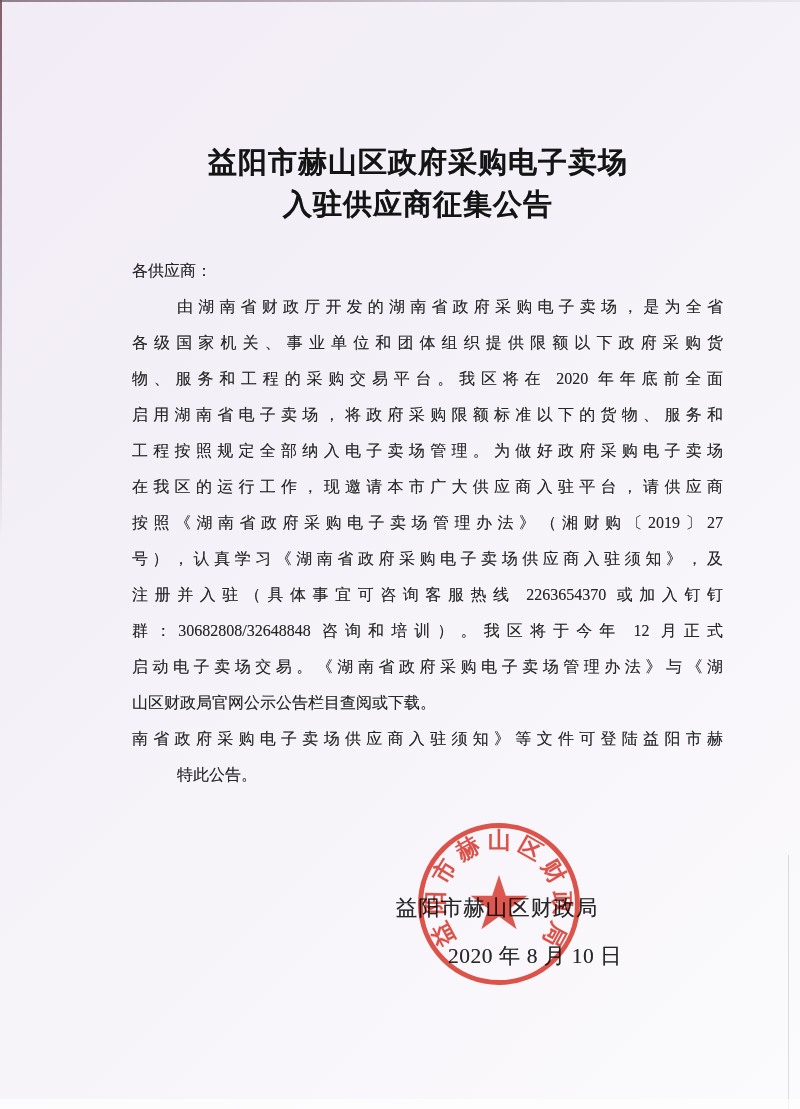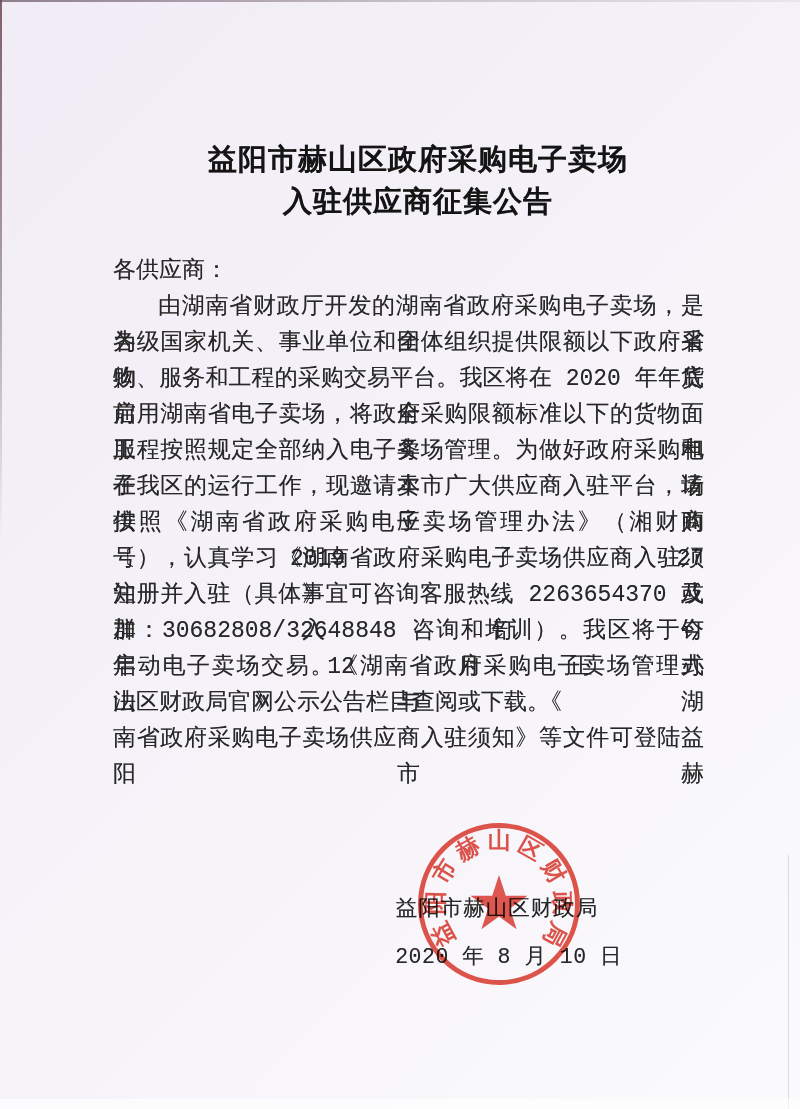--- a/index.html
+++ b/index.html
@@ -1,33 +1,33 @@
 <!DOCTYPE html>
 <html><head>
 <meta charset="utf-8">
 <style>
   html,body{margin:0;padding:0;background:#e8e8ea;}
   .page{
     position:relative;width:800px;height:1109px;margin:0 auto;overflow:hidden;
     background:linear-gradient(135deg,#f1ecf5 0%,#f4f0f8 35%,#f8f6fa 70%,#fbfafc 100%);
-    font-family:Liberation Mono, monospace;color:#252525;
+    font-family:Liberation Serif, serif;color:#252525;
   }
   
   .edge-left{position:absolute;left:0;top:0;width:2px;height:540px;
     background:linear-gradient(rgba(110,70,80,.85),rgba(105,90,105,.5) 55%,rgba(120,110,125,0));}
   .edge-top{position:absolute;left:0;top:0;width:800px;height:2px;
     background:linear-gradient(90deg,rgba(100,80,95,.7),rgba(130,120,135,.35) 55%,rgba(150,140,155,.12));}
   .edge-right{position:absolute;left:788px;top:855px;width:1px;height:254px;background:rgba(152,145,162,.30);}
   .bottom-strip{position:absolute;left:0;bottom:0;width:800px;height:10px;background:rgba(255,255,255,.65);}
 
   .title{position:absolute;top:141px;left:18px;width:800px;text-align:center;
     font-size:29px;font-weight:bold;color:#141414;line-height:42px;letter-spacing:1px;
     text-shadow:0 0 .6px rgba(0,0,0,.45);}
-  .doc-body{position:absolute;top:253px;left:113px;width:591px;
-    font-size:23px;line-height:36px;color:#272727;text-shadow:0 0 .5px rgba(20,20,20,.4);}
+  .doc-body{position:absolute;top:253px;left:132px;width:591px;
+    font-size:16px;line-height:36px;color:#272727;text-shadow:0 0 .5px rgba(20,20,20,.4);}
   .doc-body .line{height:36px;overflow:visible;}
   .doc-body .line.justify{text-align:justify;text-align-last:justify;}
   .doc-body .line.indent{text-indent:45px;}
 
   .sig{position:absolute;top:893px;left:372px;width:250px;text-align:center;
     font-size:21.5px;color:#272727;text-shadow:0 0 .5px rgba(20,20,20,.4);}
   .sig .org{letter-spacing:1px;}
   .sig .date{margin-top:19px;letter-spacing:.5px;text-align:right;}
 
   .seal{position:absolute;left:413px;top:818px;width:172px;height:172px;
@@ -56,20 +56,21 @@
       <div class="line justify">启用湖南省电子卖场，将政府采购限额标准以下的货物、服务和</div>
       <div class="line justify">工程按照规定全部纳入电子卖场管理。为做好政府采购电子卖场</div>
       <div class="line justify">在我区的运行工作，现邀请本市广大供应商入驻平台，请供应商</div>
       <div class="line justify">按照《湖南省政府采购电子卖场管理办法》（湘财购〔2019〕27</div>
       <div class="line justify">号），认真学习《湖南省政府采购电子卖场供应商入驻须知》，及</div>
       <div class="line justify">注册并入驻（具体事宜可咨询客服热线 2263654370 或加入钉钉</div>
       <div class="line justify">群：30682808/32648848 咨询和培训）。我区将于今年 12 月正式</div>
       <div class="line justify">启动电子卖场交易。《湖南省政府采购电子卖场管理办法》与《湖</div>
       <div class="line">山区财政局官网公示公告栏目查阅或下载。</div>
       <div class="line justify">南省政府采购电子卖场供应商入驻须知》等文件可登陆益阳市赫</div>
+      <div class="line indent">特此公告。</div>
     </div>
 
   <div class="sig">
     <div class="org">益阳市赫山区财政局</div>
     <div class="date">2020 年 8 月 10 日</div>
   </div>
 
   <svg class="seal" viewBox="0 0 172 172">
     <defs>
       <path id="arcPath" d="M 43.1 122 A 56 56 0 1 1 128.9 122" fill="none"></path>

